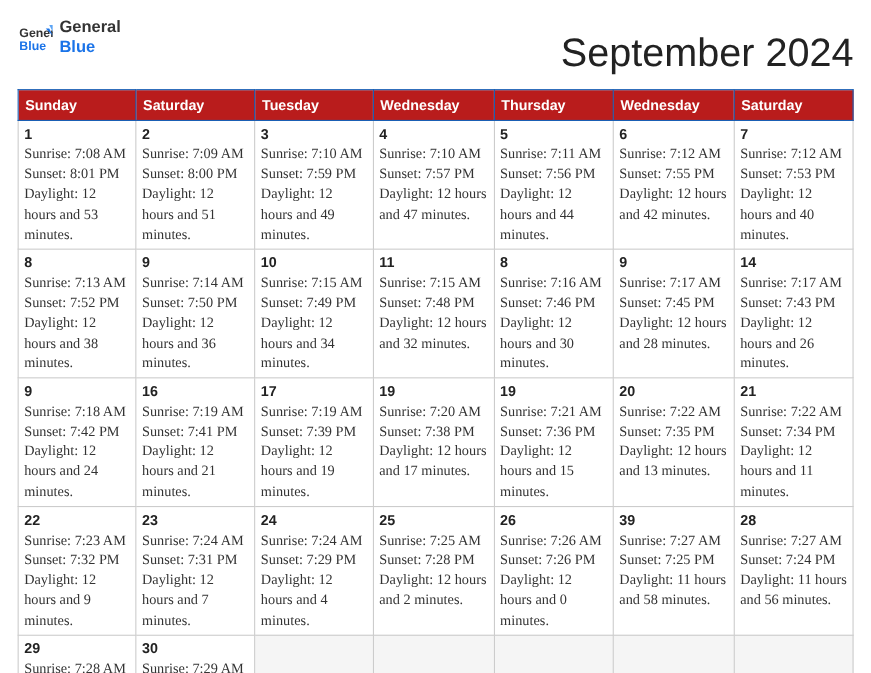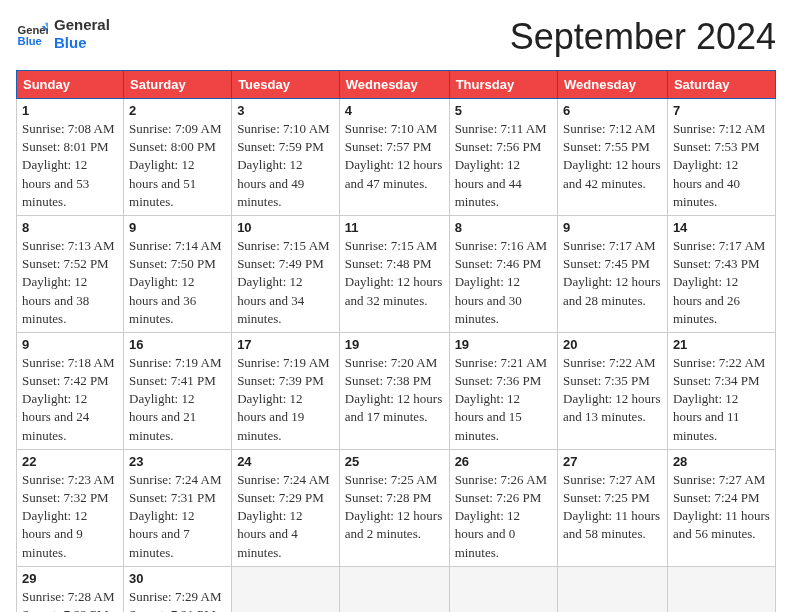--- a/index.html
+++ b/index.html
@@ -20,37 +20,38 @@
       display: flex;
       align-items: center;
       gap: 6px;
     }
     .logo-icon {
       width: 32px;
       height: 32px;
     }
     .title-block {
       text-align: center;
+      margin-top: 11px;
     }
     .calendar-title {
       font-size: 36px;
       font-weight: normal;
       color: #222;
     }
     .calendar-subtitle {
       font-size: 14px;
       color: #555;
     }
     table {
       width: 100%;
       border-collapse: collapse;
       font-size: 11px;
     }
     thead tr th {
-      background-color: #ef4444;
+      background-color: #b91c1c;
       color: #fff;
       text-align: left;
       padding: 6px 6px;
       font-size: 13px;
       font-weight: bold;
       border: 1px solid #1a5fb4;
     }
     tbody tr td {
       border: 1px solid #ccc;
       vertical-align: top;
@@ -162,21 +163,21 @@
         <td><span class="day-num">22</span>
         <span class="day-detail">Sunrise: 7:23 AM<br>Sunset: 7:32 PM<br>Daylight: 12 hours and 9 minutes.</span></td>
         <td><span class="day-num">23</span>
         <span class="day-detail">Sunrise: 7:24 AM<br>Sunset: 7:31 PM<br>Daylight: 12 hours and 7 minutes.</span></td>
         <td><span class="day-num">24</span>
         <span class="day-detail">Sunrise: 7:24 AM<br>Sunset: 7:29 PM<br>Daylight: 12 hours and 4 minutes.</span></td>
         <td><span class="day-num">25</span>
         <span class="day-detail">Sunrise: 7:25 AM<br>Sunset: 7:28 PM<br>Daylight: 12 hours and 2 minutes.</span></td>
         <td><span class="day-num">26</span>
         <span class="day-detail">Sunrise: 7:26 AM<br>Sunset: 7:26 PM<br>Daylight: 12 hours and 0 minutes.</span></td>
-        <td><span class="day-num">27</span>
+        <td><span class="day-num">39</span>
         <span class="day-detail">Sunrise: 7:27 AM<br>Sunset: 7:25 PM<br>Daylight: 11 hours and 58 minutes.</span></td>
         <td><span class="day-num">28</span>
         <span class="day-detail">Sunrise: 7:27 AM<br>Sunset: 7:24 PM<br>Daylight: 11 hours and 56 minutes.</span></td>
       </tr>
       <tr>
         <td><span class="day-num">29</span>
         <span class="day-detail">Sunrise: 7:28 AM<br>Sunset: 7:22 PM<br>Daylight: 11 hours and 54 minutes.</span></td>
         <td><span class="day-num">30</span>
         <span class="day-detail">Sunrise: 7:29 AM<br>Sunset: 7:21 PM<br>Daylight: 11 hours and 52 minutes.</span></td>
         <td class="empty"></td>

